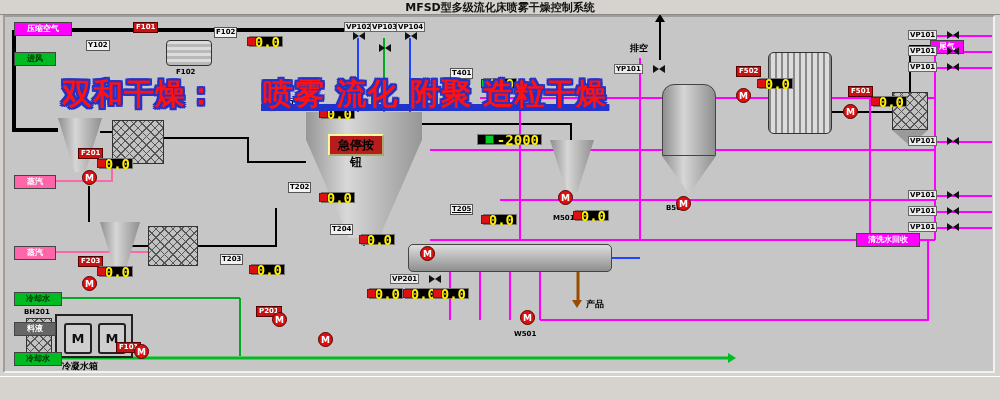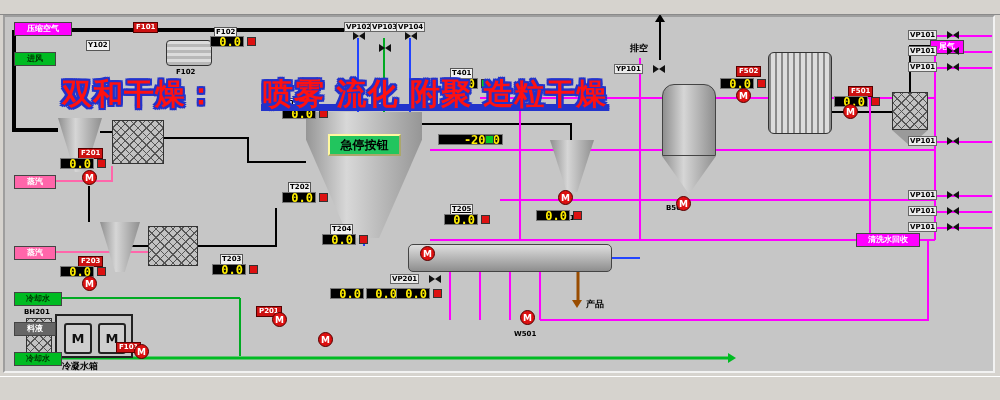--- a/index.html
+++ b/index.html
@@ -49,53 +49,54 @@
   #mbox1{left:7px;} #mbox2{left:41px;}
   #bh201box{left:26px;top:318px;width:26px;height:40px;}
   
   .tag{position:absolute;height:12px;line-height:12px;font-size:8px;font-weight:bold;text-align:center;
     border:1px solid #444;z-index:3;white-space:nowrap;overflow:hidden;}
   .lbl{position:absolute;font-size:7px;font-weight:bold;color:#000;z-index:3;white-space:nowrap;}
   .lbl.red{background:#cc1111;color:#fff;padding:0 2px;border:1px solid #550000;height:9px;line-height:9px;}
   .lbl.boxed{background:#f2f2f2;border:1px solid #555;padding:0 1px;height:9px;line-height:9px;}
   .lbl.plain9{font-size:9px;}
   .disp{position:absolute;height:11px;background:#000;border:1px solid #777;color:#ffee00;
-    font-size:12px;font-weight:bold;font-family:"DejaVu Sans Mono",monospace;
-    display:flex;align-items:center;justify-content:flex-end;padding:0 2px;z-index:3;box-sizing:border-box;}
+    font-size:14px;font-weight:bold;font-family:"DejaVu Sans Mono",monospace;
+    display:flex;align-items:center;justify-content:flex-end;padding:0 2px;z-index:3;box-sizing:border-box;margin-left:39px;}
   .ind{position:absolute;width:9px;height:9px;border:1px solid #333;z-index:3;box-sizing:border-box;}
   .ind.red{background:#dd1111;} .ind.green{background:#00cc22;}
   .pump{position:absolute;width:15px;height:15px;border-radius:50%;background:#dd1111;border:1px solid #550000;
     color:#fff;font-size:9px;font-weight:bold;display:flex;align-items:center;justify-content:center;z-index:3;box-sizing:border-box;}
   .valve{position:absolute;display:flex;align-items:center;gap:10px;z-index:3;}
   .valve.vert{flex-direction:column;gap:0;}
   .vlabel{font-size:7px;font-weight:bold;background:#ececec;border:1px solid #666;padding:0 1px;line-height:8px;color:#000;}
   .vicon{display:flex;align-items:center;}
   .vicon .t1{width:0;height:0;border-top:4px solid transparent;border-bottom:4px solid transparent;border-left:6px solid #111;}
   .vicon .t2{width:0;height:0;border-top:4px solid transparent;border-bottom:4px solid transparent;border-right:6px solid #111;}
-  #estop{position:absolute;left:328px;top:134px;width:73px;height:22px;background:#22c55e;
+  #estop{position:absolute;left:328px;top:134px;width:56px;height:22px;background:#b91c1c;
     border:2px outset #fff9a0;font-size:12px;font-weight:bold;color:#000;z-index:4;
     font-family:"DejaVu Sans",sans-serif;cursor:pointer;}
   .arr{position:absolute;width:0;height:0;z-index:3;}
   #arr-product{left:572px;top:300px;border-left:5px solid transparent;border-right:5px solid transparent;border-top:8px solid #994c00;}
   #arr-green{left:728px;top:353px;border-top:5px solid transparent;border-bottom:5px solid transparent;border-left:8px solid #00bb22;}
   #arr-vent{left:655px;top:14px;border-left:5px solid transparent;border-right:5px solid transparent;border-bottom:8px solid #000;}
   
   #watermark{position:absolute;left:62px;top:74px;z-index:10;white-space:nowrap;
     font-size:30px;font-weight:bold;letter-spacing:1px;color:#ff1111;
     text-shadow:-2px 0 #2233cc,2px 0 #2233cc,0 -2px #2233cc,0 2px #2233cc,
                 -2px -2px #2233cc,2px 2px #2233cc,-2px 2px #2233cc,2px -2px #2233cc;}
   #watermark .wbody{text-decoration:underline;text-decoration-color:#2233cc;text-decoration-thickness:3px;margin-left:46px;}
   
   #footer{position:absolute;left:0;top:376px;width:1000px;height:24px;background:#d6d3ce;
     border-top:1px solid #fff;z-index:5;}
 </style>
 </head>
 <body>
 
 <div id="titlebar">
+  <span id="title">MFSD型多级流化床喷雾干燥控制系统</span>
 </div>
 
 <div id="diagram-bg"></div>
 
 <svg id="pipes" width="1000" height="400">
   <g fill="none" stroke="#000" stroke-width="4">
     <polyline points="14,30 420,30"></polyline>
     <polyline points="14,30 14,130 58,130"></polyline>
   </g>
   <g fill="none" stroke="#000" stroke-width="2">

